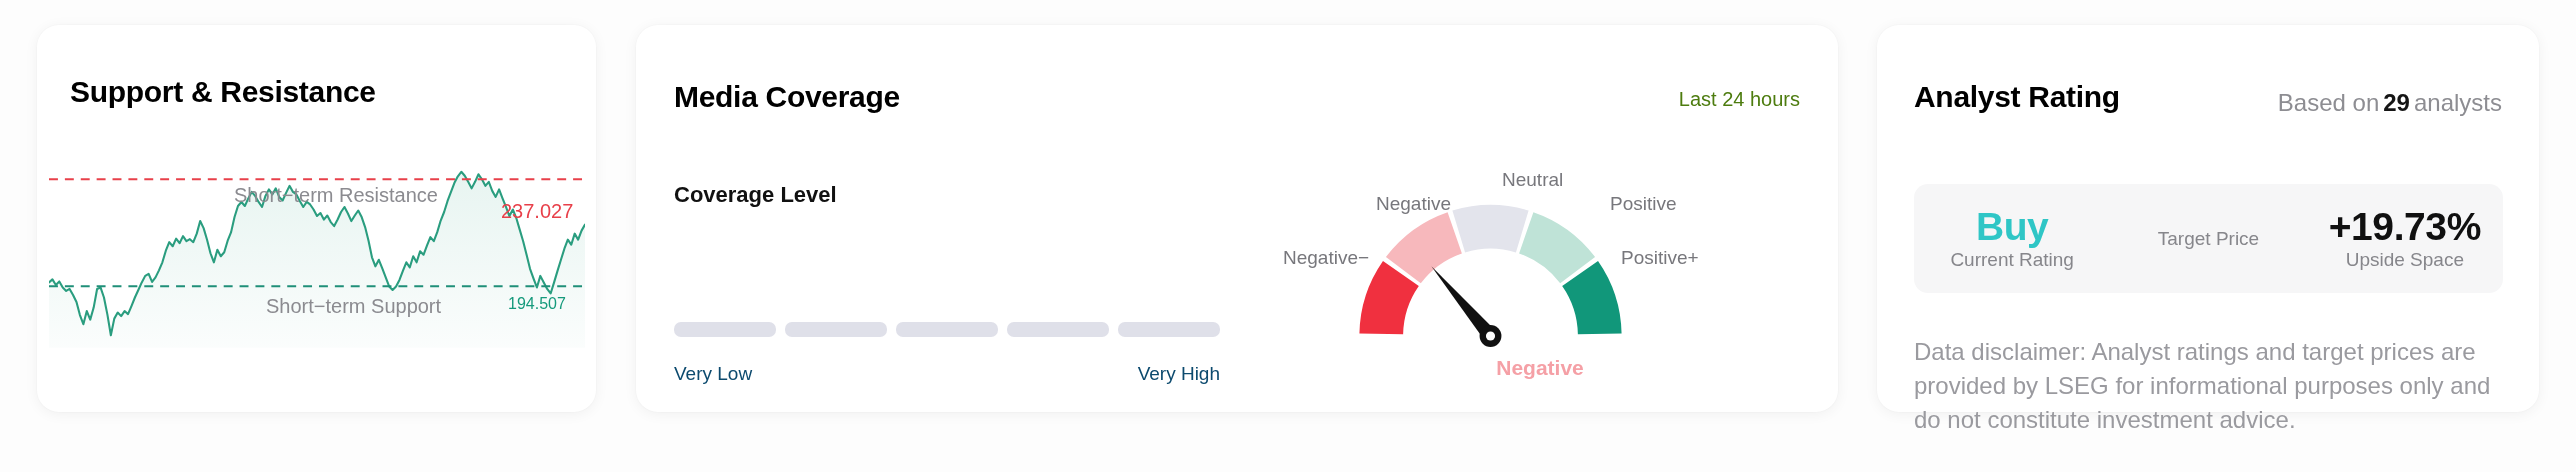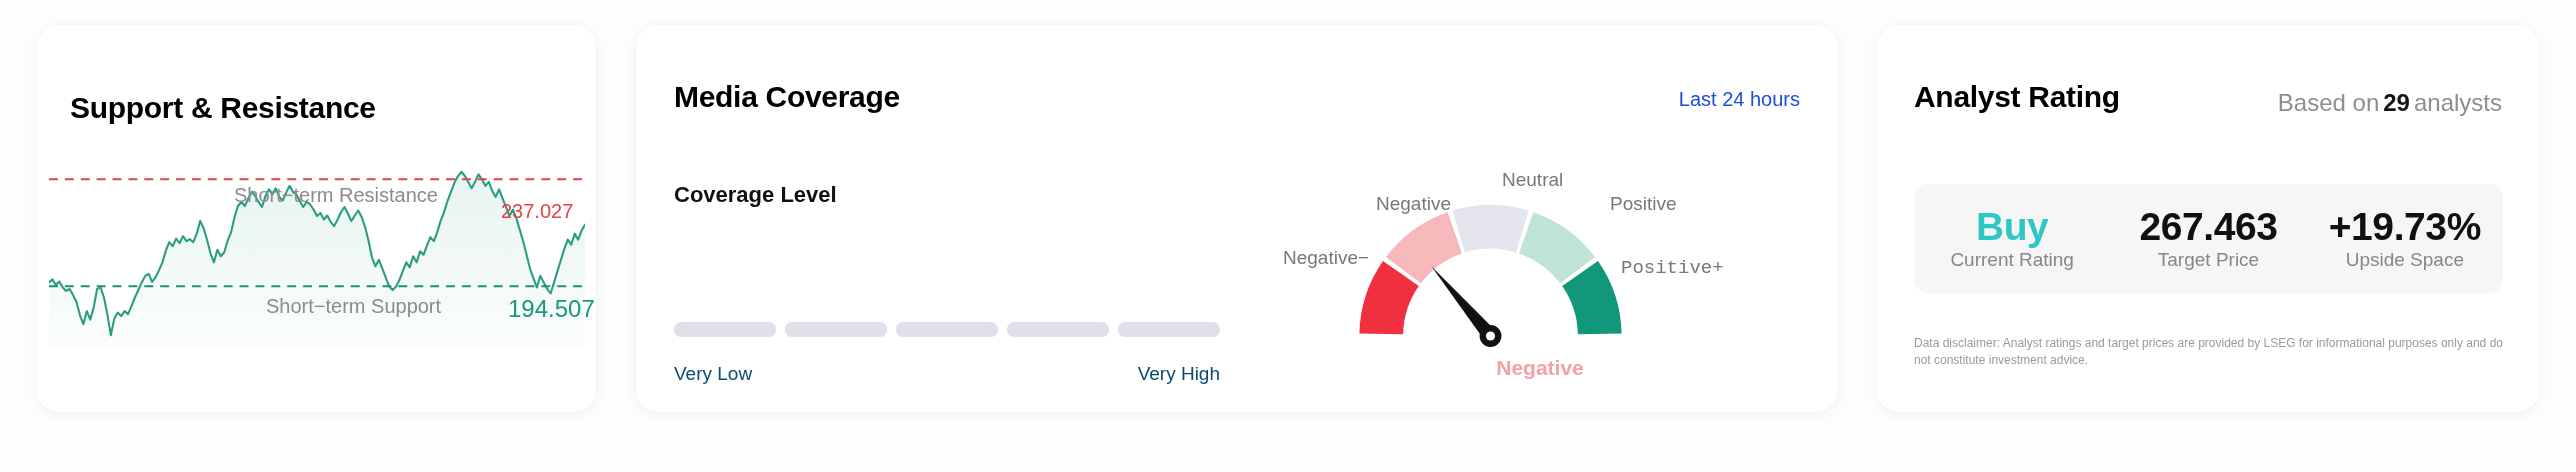--- a/index.html
+++ b/index.html
@@ -46,21 +46,21 @@
 
   .card-meta {
     font-size: 20px;
     color: #8d8d92;
   }
 
   
   #card-support .card-title {
     position: absolute;
     left: 33px;
-    top: 66px;
+    top: 50px;
   }
   .sr-chart-wrap {
     position: absolute;
     left: 12px;
     top: 134px;
     width: 536px;
     height: 189px;
   }
   .sr-chart-wrap svg { display:block; }
 
@@ -71,35 +71,35 @@
     white-space: nowrap;
   }
   #sr-resistance-label { left: 197px; top: 159px; }
   #sr-resistance-value {
     position:absolute; left: 464px; top: 159px;
     font-size: 20px; color: #e8404a; white-space: nowrap; margin-top: 16px;
   }
   #sr-support-label { left: 229px; top: 270px; }
   #sr-support-value {
     position:absolute; left: 471px; top: 270px;
-    font-size: 24px; color: #169a7c; white-space: nowrap;
+    font-size: 16px; color: #169a7c; white-space: nowrap;
   }
 
   
   #card-media .card-title {
     position: absolute;
     left: 38px;
     top: 55px;
   }
   #media-period {
     position: absolute;
     right: 38px;
     top: 63px;
     font-size: 20px;
-    color: #1d4ed8;
+    color: #4d7c0f;
   }
   #coverage-level-title {
     position: absolute;
     left: 38px;
     top: 157px;
     font-size: 22px;
     font-weight: bold;
     color: #111111;
   }
   #coverage-bars {
@@ -139,21 +139,21 @@
   .gauge-tick-label {
     position: absolute;
     font-size: 19px;
     color: #77777c;
     white-space: nowrap;
   }
   #gauge-label-neutral   { left: 230px; top: 0px; }
   #gauge-label-negative  { left: 104px; top: 24px; }
   #gauge-label-positive  { left: 338px; top: 24px; }
   #gauge-label-negmin    { left: 11px;  top: 78px; }
-  #gauge-label-posplus   { left: 349px; top: 88px; font-family: Liberation Mono, monospace; }
+  #gauge-label-posplus   { left: 349px; top: 78px; }
   #gauge-status {
     position: absolute;
     left: 0; right: 0;
     top: 187px;
     text-align: center;
     font-size: 21px;
     font-weight: bold;
     color: #f5a0a6;
   }
 
@@ -204,21 +204,21 @@
   .stat-label {
     font-size: 19px;
     color: #86868b;
   }
 
   #analyst-disclaimer {
     position: absolute;
     left: 37px;
     top: 310px;
     width: 590px;
-    font-size: 12px;
+    font-size: 24px;
     line-height: 1.42;
     color: #9a9a9f;
   }
 </style>
 </head>
 <body>
 
 <div class="page">
 
   <div class="card" id="card-support">
@@ -296,21 +296,20 @@
     <div id="analyst-count-wrap">
       <span>Based on</span><span id="analyst-count-value">29</span><span>analysts</span>
     </div>
 
     <div id="analyst-stats">
         <div class="stat-cell">
           <div class="stat-value accent">Buy</div>
           <div class="stat-label">Current Rating</div>
         </div>
         <div class="stat-cell">
-          <div class="stat-value">267.463</div>
           <div class="stat-label">Target Price</div>
         </div>
         <div class="stat-cell">
           <div class="stat-value">+19.73%</div>
           <div class="stat-label">Upside Space</div>
         </div>
       </div>
 
     <div id="analyst-disclaimer">Data disclaimer: Analyst ratings and target prices are provided by LSEG for informational purposes only and do not constitute investment advice.</div>
   </div>

